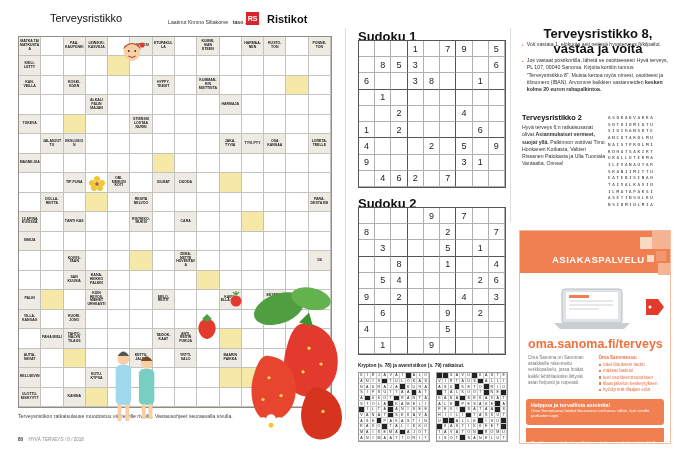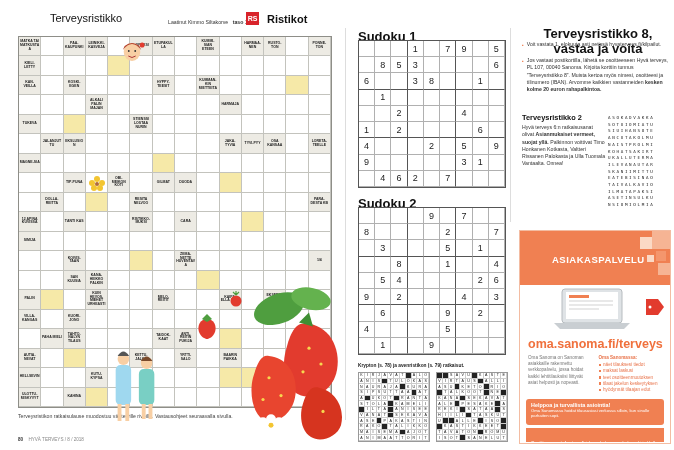--- a/index.html
+++ b/index.html
@@ -59,21 +59,21 @@
   .rc-item .bullet { color:#f08052; font-size:5px; line-height:1.6; }
   .t6-head { position:absolute; left:522px; top:113px; font-size:7.4px; font-weight:bold; color:#111; }
   .t6-body { position:absolute; left:522px; top:124px; width:84px; font-size:5.2px;
              line-height:1.4; color:#333; }
   #wordsearch { position:absolute; left:608px; top:115px; font-family:"DejaVu Sans Mono", monospace;
                 font-size:4.2px; line-height:6.7px; letter-spacing:1.7px; color:#222; white-space:pre; }
 
   
   #adbox { position:absolute; left:519px; top:230px; width:152px; height:214px;
            border:1px solid #f3bca2; background:#fff; overflow:hidden; }
-  .adband { position:absolute; left:0; top:0; right:0; height:54px; background:#f08052; }
+  .adband { position:absolute; left:0; top:0; right:0; height:42px; background:#f08052; }
   .adband .label { position:absolute; left:32px; top:23px; color:#fff; font-weight:bold;
                    font-size:9.5px; letter-spacing:0.5px; }
   .mosq { position:absolute; }
   .laptop-wrap { position:absolute; left:24px; top:56px; width:96px; height:46px; }
   .tag-wrap { position:absolute; left:124px; top:66px; width:22px; height:20px; }
   .brand { position:absolute; left:8px; top:106px; color:#f0713d; font-weight:bold; font-size:12.5px; }
   .adcols { position:absolute; left:8px; top:124px; right:5px; display:flex; gap:6px; }
   .adcol1 { width:68px; font-size:4.6px; line-height:1.35; color:#777; }
   .adcol2 { width:70px; font-size:4.6px; line-height:1.35; color:#e8734a; }
   .adcol2 .h { font-weight:bold; margin-bottom:1px; }

